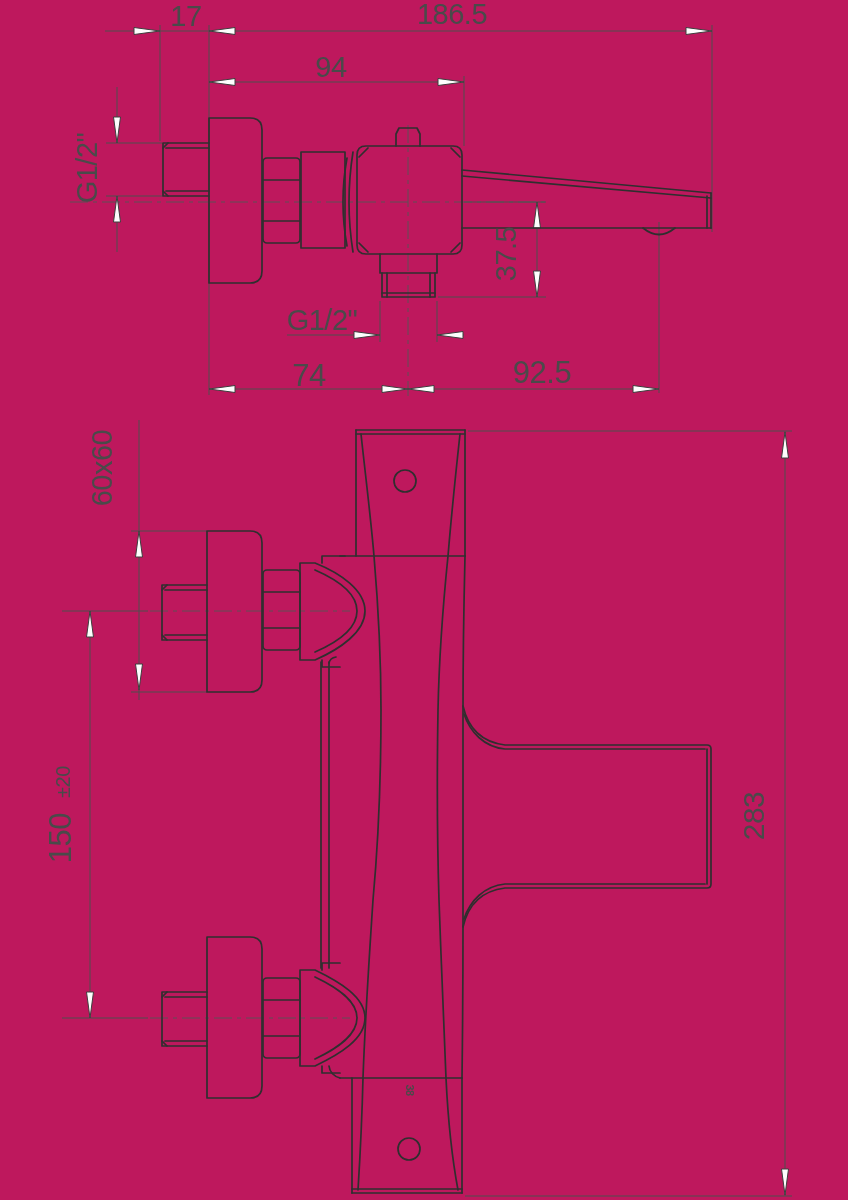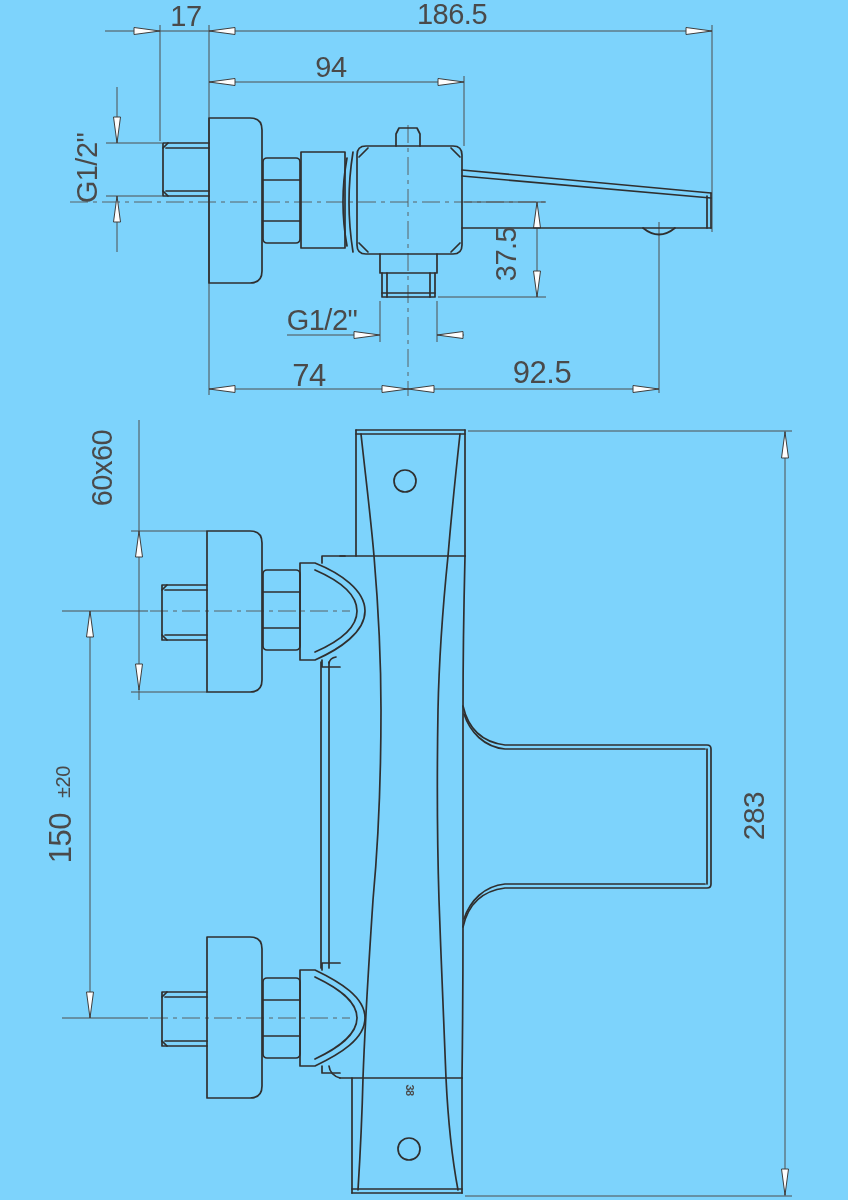--- a/index.html
+++ b/index.html
@@ -1,16 +1,16 @@
 <!DOCTYPE html>
 <html><head>
 <meta charset="utf-8">
 <style>
   html,body{margin:0;padding:0;background:#ffffff;}
-  .page{width:848px;height:1200px;background:#7dd3fc;position:relative;overflow:hidden;}
+  .page{width:848px;height:1200px;background:#be185d;position:relative;overflow:hidden;}
   svg{display:block;}
   .obj{stroke:#2f2f2f;stroke-width:1.7;fill:none;stroke-linecap:round;stroke-linejoin:round;}
   .thin{stroke:#4e4e4e;stroke-width:1;fill:none;}
   .cl{stroke:#565656;stroke-width:0.9;fill:none;stroke-dasharray:18 5 4 5;}
   .arr{fill:#fdfdfd;stroke:#3e3e3e;stroke-width:1;}
   .dimtxt{font-family:"Liberation Sans","DejaVu Sans",sans-serif;fill:#4a4a4a;letter-spacing:-0.5px;}
 </style>
 </head>
 <body>
 

